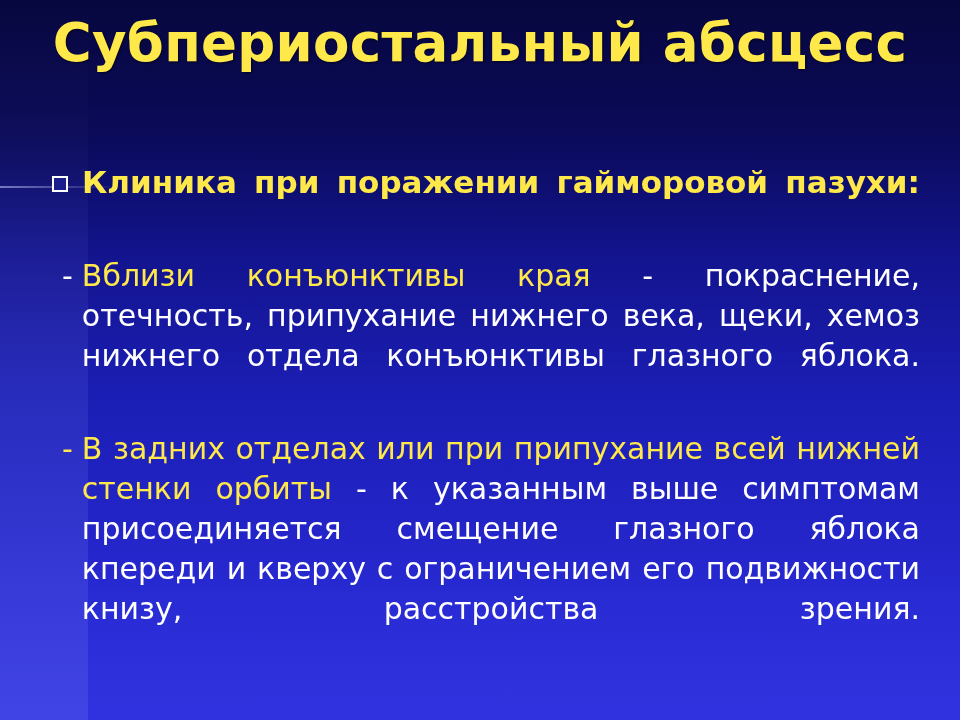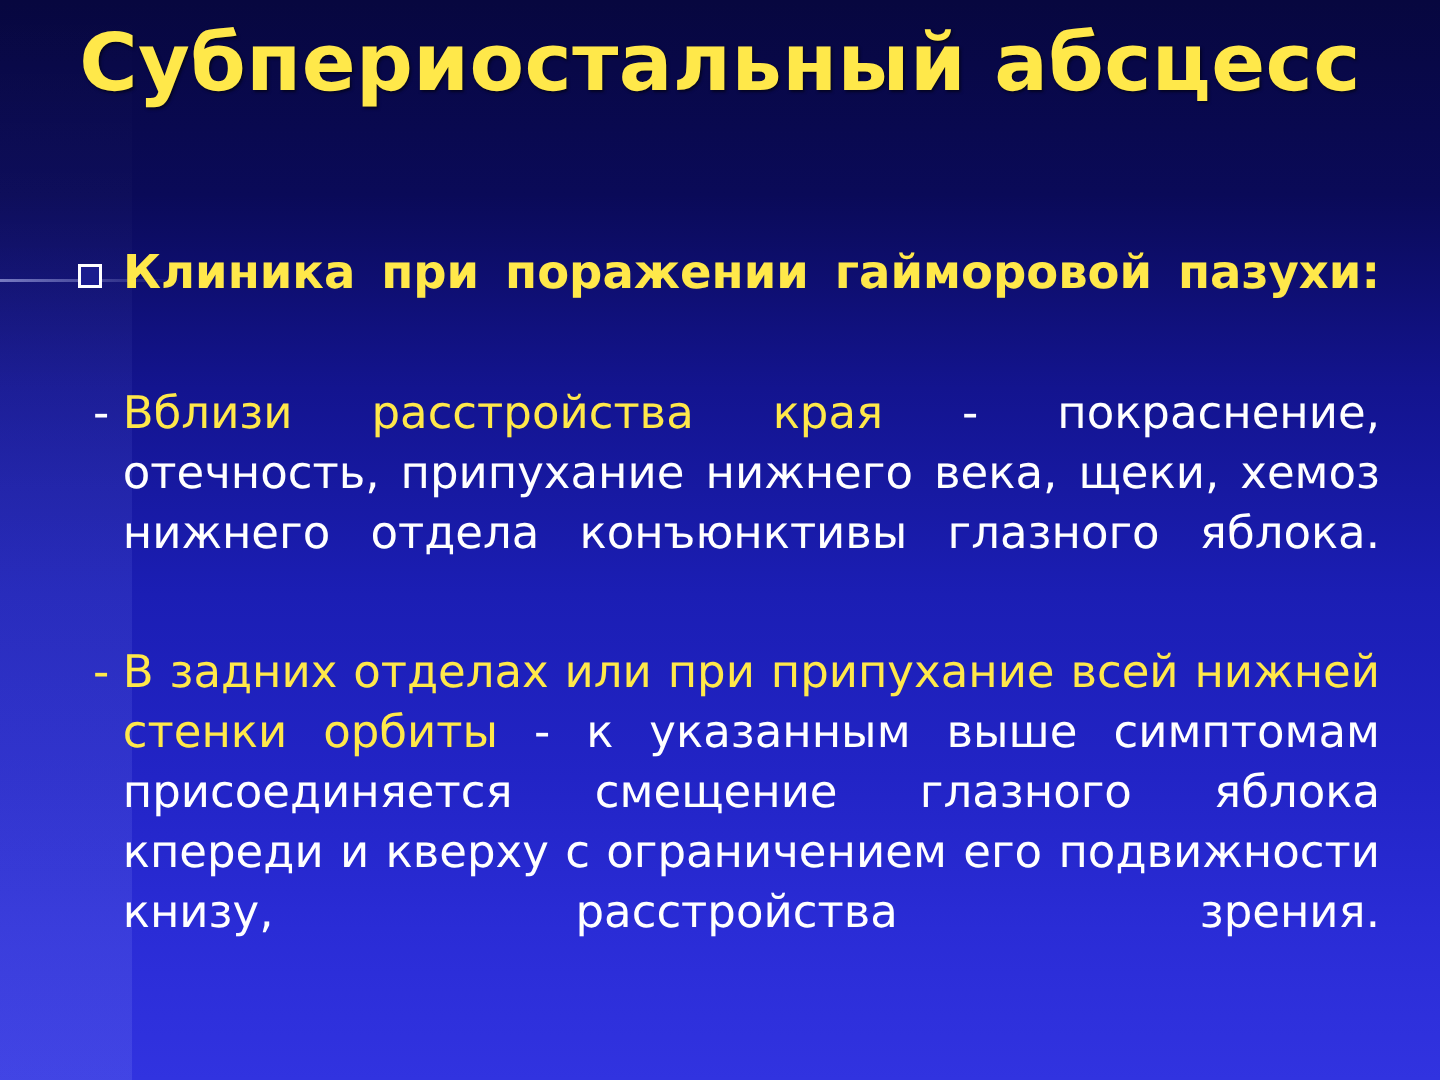--- a/index.html
+++ b/index.html
@@ -161,21 +161,21 @@
 
   <div class="content">
 
     <div class="bullet-row">
       <span class="bullet-marker"></span>
       <div class="bullet-text">Клиника при поражении гайморовой пазухи:</div>
     </div>
 
     <div class="dash-item">
       <span class="dash">-</span>
-      <div class="dash-body"><span class="hl"> Вблизи расстройства края</span><span class="wh"> - </span><span class="wh">покраснение, отечность, припухание нижнего века, щеки, хемоз нижнего отдела конъюнктивы глазного яблока.</span></div>
+      <div class="dash-body"><span class="hl"> Вблизи конъюнктивы края</span><span class="wh"> - </span><span class="wh">покраснение, отечность, припухание нижнего века, щеки, хемоз нижнего отдела конъюнктивы глазного яблока.</span></div>
     </div>
 
     <div class="dash-item">
       <span class="dash yellow">-</span>
       <div class="dash-body"><span class="hl">В задних отделах или при припухание всей нижней стенки орбиты</span><span class="wh"> - </span><span class="wh">к указанным выше симптомам присоединяется смещение глазного яблока кпереди и кверху с ограничением его подвижности книзу, расстройства зрения.</span></div>
     </div>
 
   </div>
 </div>
 

